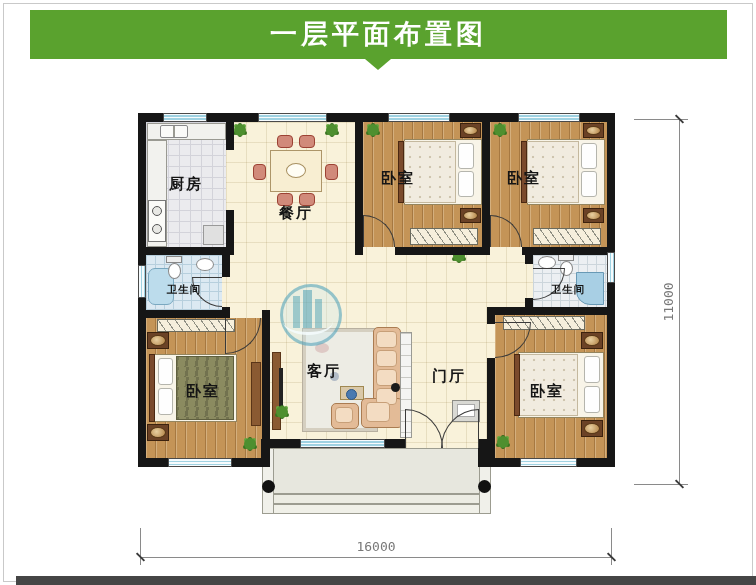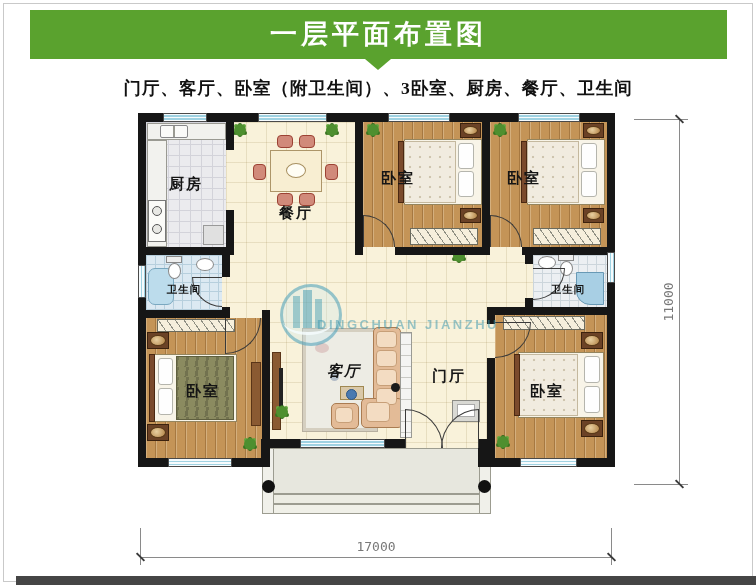--- a/index.html
+++ b/index.html
@@ -74,21 +74,20 @@
 </head>
 <body>
 
 <div class="page">
   <div class="frame"></div>
 
   <div class="banner" style="background:#5aa22e;">
     <span>一层平面布置图</span>
   </div>
   <div class="banner-tri"></div>
-  <div class="subtitle">门厅、客厅、卧室（附卫生间）、3卧室、厨房、餐厅、卫生间</div>
 
   <div class="base" style="left:146px;top:122px;width:461px;height:336px;"></div>
 
   <div class="fl fl-kitchen" style="left:146px;top:122px;width:80px;height:125px;"></div>
   <div class="fl fl-bathl" style="left:146px;top:255px;width:76px;height:55px;"></div>
   <div class="fl fl-bathr" style="left:533px;top:255px;width:74px;height:52px;"></div>
   <div class="fl fl-wood" style="left:363px;top:122px;width:119px;height:125px;"></div>
   <div class="fl fl-wood" style="left:490px;top:122px;width:117px;height:125px;"></div>
   <div class="fl fl-wood" style="left:146px;top:318px;width:116px;height:140px;"></div>
   <div class="fl fl-wood" style="left:495px;top:315px;width:112px;height:143px;"></div>
@@ -234,45 +233,44 @@
   <div class="arc" style="left:405px;top:409px;width:38px;height:39px;border-top-width:1.5px;border-right-width:1.5px;border-left-width:1.5px;border-top-right-radius:100% 100%;z-index:9;"></div>
   <div class="arc" style="left:441px;top:409px;width:38px;height:39px;border-top-width:1.5px;border-left-width:1.5px;border-right-width:1.5px;border-top-left-radius:100% 100%;z-index:9;"></div>
 
   <div class="rl" style="left:186px;top:184px;">厨房</div>
   <div class="rl" style="left:296px;top:213px;">餐厅</div>
   <div class="rl" style="left:398px;top:178px;">卧室</div>
   <div class="rl" style="left:524px;top:178px;">卧室</div>
   <div class="rl sm" style="left:184px;top:290px;">卫生间</div>
   <div class="rl sm" style="left:568px;top:290px;">卫生间</div>
   <div class="rl" style="left:203px;top:391px;">卧室</div>
-  <div class="rl" style="left:344px;top:371px;font-style:italic;">客厅</div>
+  <div class="rl" style="left:324px;top:371px;">客厅</div>
   <div class="rl" style="left:449px;top:376px;">门厅</div>
   <div class="rl" style="left:547px;top:391px;">卧室</div>
 
   <div class="wm circ" style="left:280px;top:284px;width:56px;height:56px;border:3px solid rgba(62,152,175,.5);background:rgba(200,230,238,.3);"></div>
   <div class="wm" style="left:293px;top:296px;width:7px;height:32px;background:rgba(62,152,175,.45);"></div>
   <div class="wm" style="left:303px;top:290px;width:9px;height:38px;background:rgba(62,152,175,.5);"></div>
   <div class="wm" style="left:315px;top:299px;width:7px;height:29px;background:rgba(62,152,175,.45);"></div>
   <div class="wm" style="left:283px;top:308px;width:50px;height:24px;border-bottom:3px solid rgba(245,252,253,.85);border-radius:50%;"></div>
-  <div class="wm wm-en" style="left:408px;top:324px;">DINGCHUAN JIANZHU</div>
 
   <div class="porch" style="left:262px;top:448px;width:229px;height:46px;"></div>
   <div class="porch" style="left:268px;top:494px;width:217px;height:10px;background:#ecece3;"></div>
   <div class="porch" style="left:268px;top:504px;width:217px;height:10px;background:#f0f0e8;"></div>
   <div class="porch" style="left:262px;top:448px;width:12px;height:66px;background:#f0f0ea;"></div>
   <div class="porch" style="left:479px;top:448px;width:12px;height:66px;background:#f0f0ea;"></div>
   <div class="abs circ" style="left:262px;top:480px;width:13px;height:13px;background:#111;z-index:5;"></div>
   <div class="abs circ" style="left:478px;top:480px;width:13px;height:13px;background:#111;z-index:5;"></div>
 
   <div class="dim" style="left:140px;top:528px;width:1px;height:37px;"></div>
   <div class="dim" style="left:611px;top:528px;width:1px;height:37px;"></div>
   <div class="dim" style="left:140px;top:557px;width:472px;height:1px;"></div>
   <div class="tick" style="left:135px;top:556px;"></div>
   <div class="tick" style="left:606px;top:556px;"></div>
-  <div class="dimlbl" style="left:376px;top:546px;">17000</div>
+  <div class="dimlbl" style="left:376px;top:546px;">16000</div>
 
   <div class="dim" style="left:634px;top:119px;width:54px;height:1px;"></div>
   <div class="dim" style="left:634px;top:484px;width:54px;height:1px;"></div>
   <div class="dim" style="left:679px;top:119px;width:1px;height:366px;"></div>
   <div class="tick" style="left:674px;top:118px;"></div>
   <div class="tick" style="left:674px;top:483px;"></div>
   <div class="dimlbl" style="left:668px;top:302px;transform:translate(-50%,-50%) rotate(-90deg);">11000</div>
 
   <div class="abs" style="left:16px;top:576px;width:740px;height:9px;background:#454545;"></div>
 </div>

